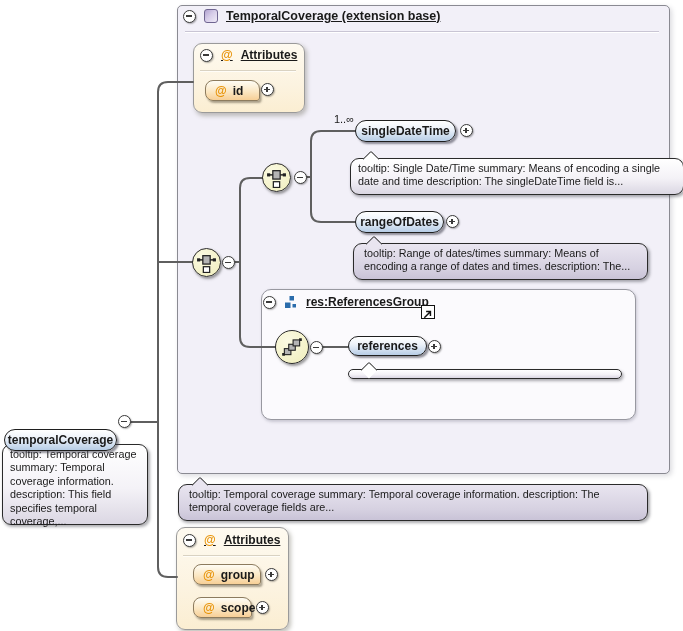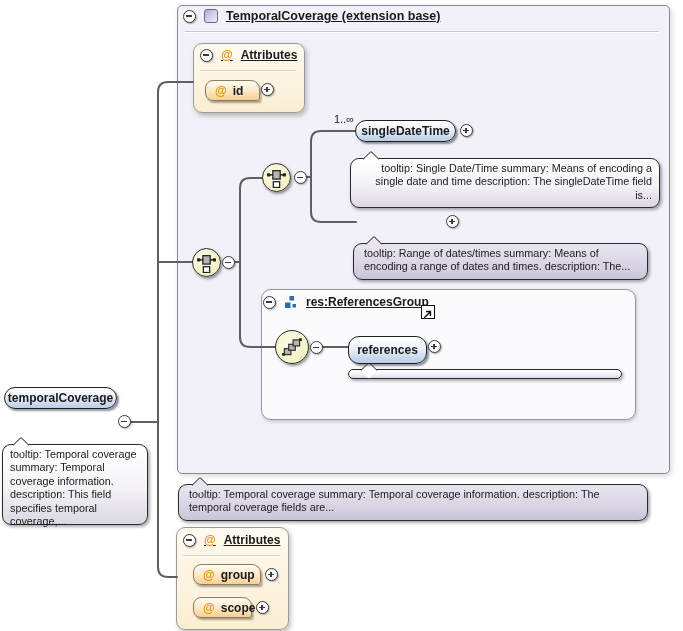--- a/index.html
+++ b/index.html
@@ -143,33 +143,36 @@
   </div>
   <span class="mini z3" style="left:310px;top:341px;"></span>
 
   <div class="abs card z3" style="left:322px;top:113px;width:32px;text-align:right;">1..∞</div>
 
   <div class="abs pill pill-el z3" style="left:355px;top:120px;width:101px;height:22px;">
     <span>singleDateTime</span>
   </div>
   <span class="mini plus z3" style="left:460px;top:124px;"></span>
 
+  <div class="abs pill pill-el z3" style="left:355px;top:211px;width:89px;height:22px;">
+    <span>rangeOfDates</span>
+  </div>
   <span class="mini plus z3" style="left:446px;top:215px;"></span>
 
-  <div class="abs pill pill-el z3" style="left:348px;top:336px;width:79px;height:28px;">
+  <div class="abs pill pill-el z3" style="left:348px;top:336px;width:79px;height:20px;">
     <span>references</span>
   </div>
   <span class="mini plus z3" style="left:428px;top:340px;"></span>
 
-  <div class="abs pill pill-el z3" style="left:4px;top:387px;width:113px;height:22px;">
+  <div class="abs pill pill-el z3" style="left:4px;top:429px;width:113px;height:22px;">
     <span>temporalCoverage</span>
   </div>
   <span class="mini z3" style="left:118px;top:415px;"></span>
 
-  <div class="tip tip-white z1" style="left:350px;top:158px;width:310px;text-align:right;">
+  <div class="tip tip-white z1" style="left:350px;top:158px;width:334px;">
     <span class="notch notch-white" style="left:14px;"></span>
     <span>tooltip: Single Date/Time summary: Means of encoding a single date and time description: The singleDateTime field is...</span>
   </div>
 
   <div class="tip tip-lav z1" style="left:353px;top:243px;width:295px;">
     <span class="notch notch-lav" style="left:14px;"></span>
     <span>tooltip: Range of dates/times summary: Means of encoding a range of dates and times. description: The...</span>
   </div>
 
   <div class="tip tip-white z1" style="left:348px;top:369px;width:274px;">

